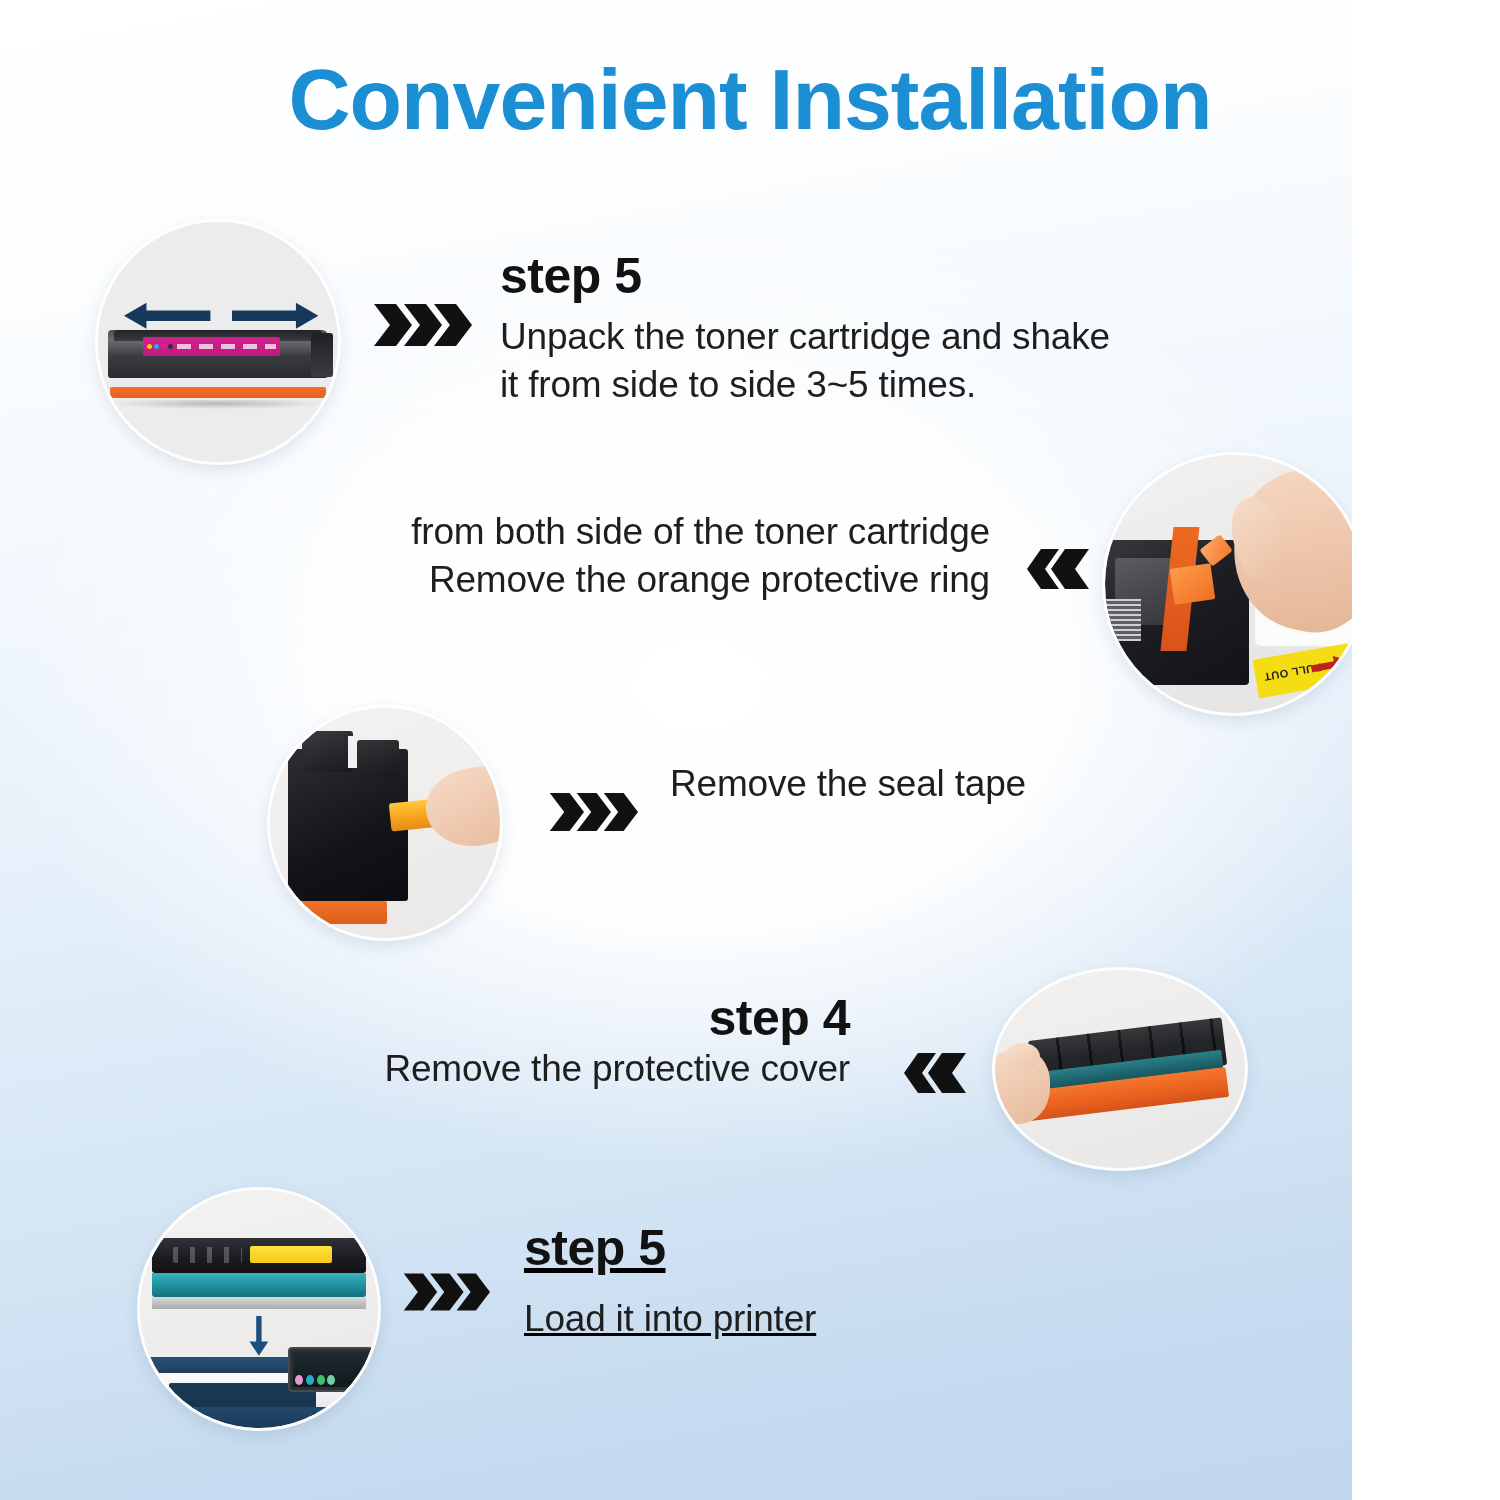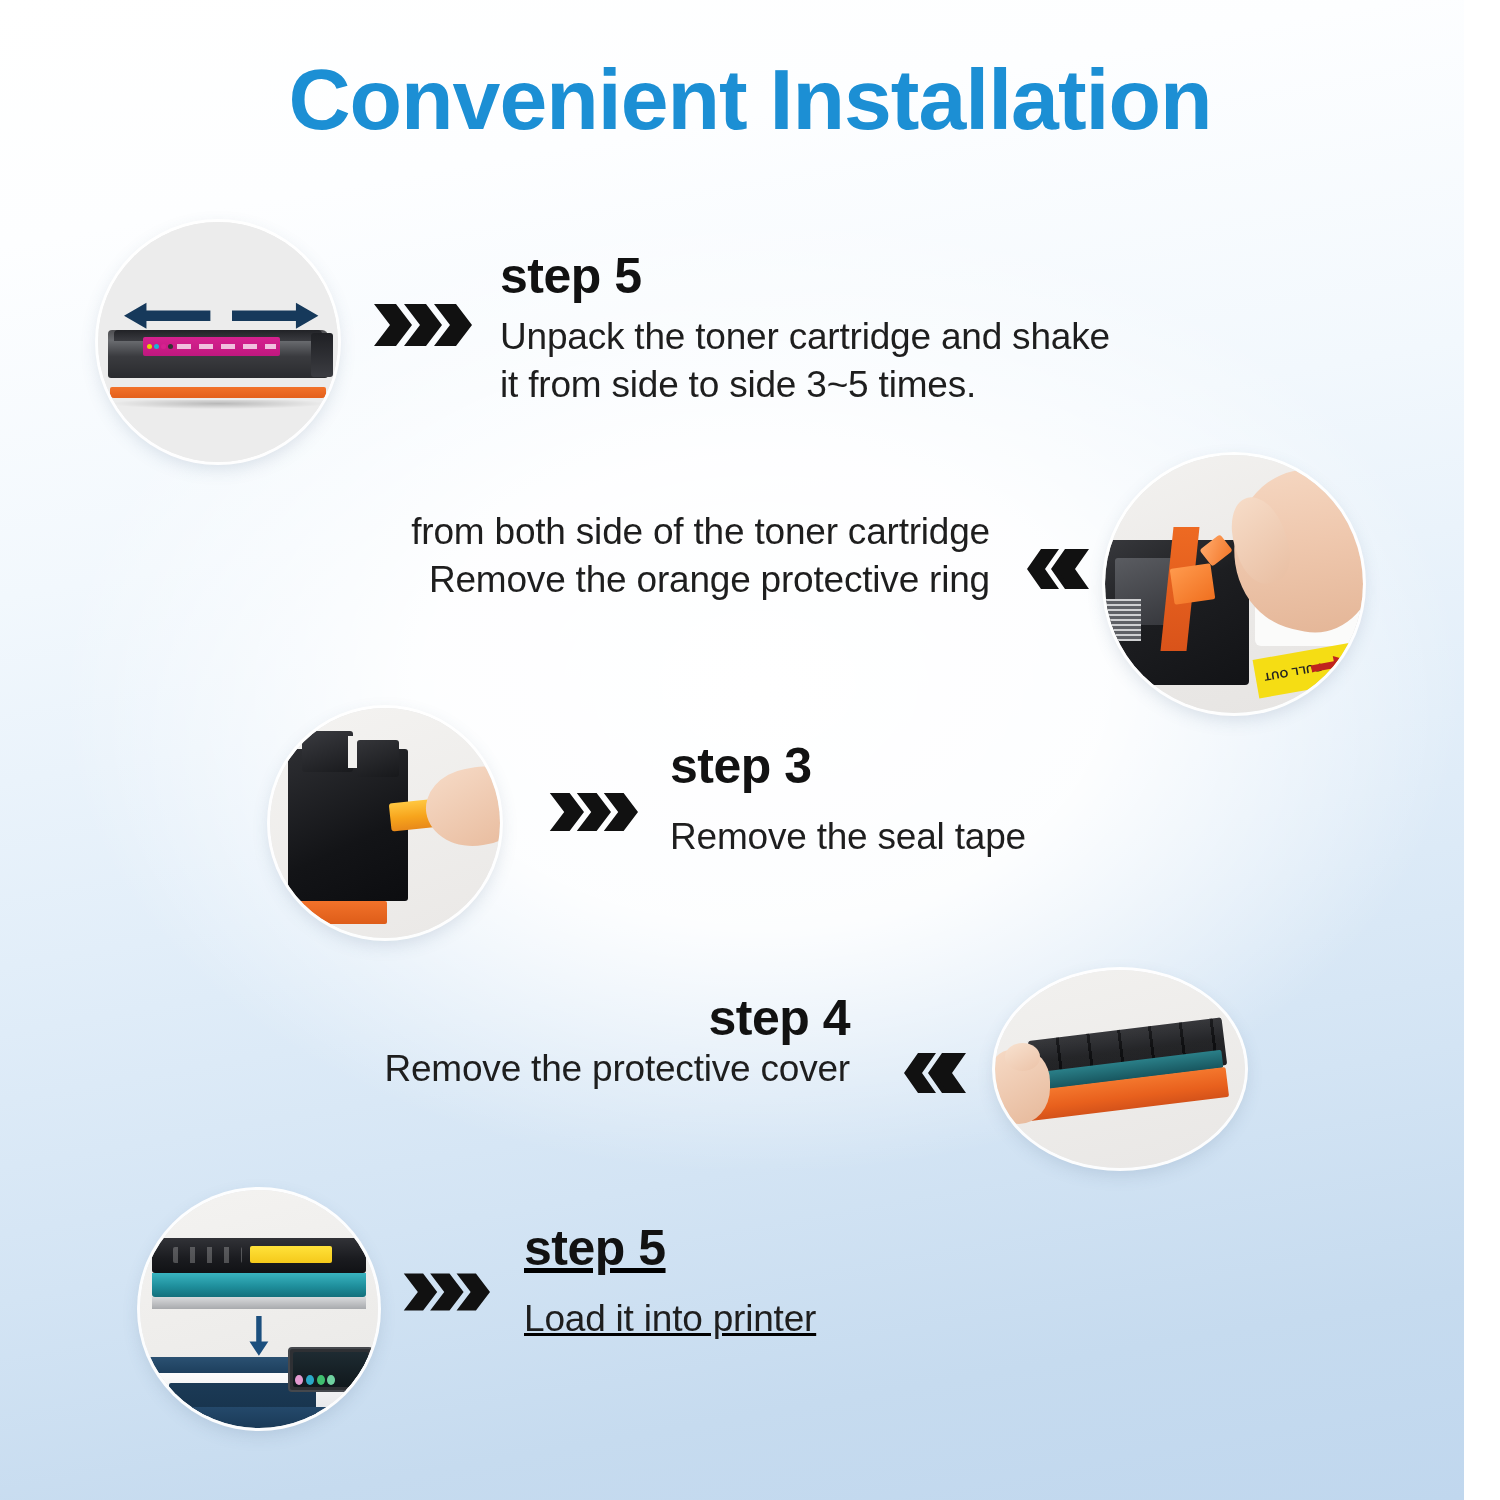--- a/index.html
+++ b/index.html
@@ -5,21 +5,21 @@
 <style>
   html,body{margin:0;padding:0;}
   body{
     width:1500px;height:1500px;
     font-family:"Liberation Sans","DejaVu Sans",sans-serif;
     background:#ffffff;
     overflow:hidden;
   }
   .page{
     position:relative;
-    width:1464px;height:1500px;
+    width:1352px;height:1500px;
     background:
       radial-gradient(ellipse 900px 620px at 52% 46%, rgba(255,255,255,1) 0%, rgba(255,255,255,0.92) 38%, rgba(255,255,255,0.0) 78%),
       linear-gradient(170deg,#ffffff 0%,#fdfeff 14%,#f2f8fd 34%,#e2eef9 55%,#d3e4f4 74%,#c6dbef 88%,#c0d7ee 100%);
     overflow:hidden;
   }
 
   
   .title{
     position:absolute;top:52px;left:0;width:1500px;
     text-align:center;
@@ -398,21 +398,20 @@
 
   <div class="chev" style="left:548px;top:790px;">
     <svg width="90" height="44" viewBox="0 0 100 46">
       <path d="M2 2 L24 2 L40 23 L24 44 L2 44 L18 23 Z" fill="#111111"></path>
       <path d="M32 2 L54 2 L70 23 L54 44 L32 44 L48 23 Z" fill="#111111"></path>
       <path d="M62 2 L84 2 L100 23 L84 44 L62 44 L78 23 Z" fill="#111111"></path>
     </svg>
   </div>
 
   <div class="txt left-align" style="left:670px;top:740px;width:640px;">
-    <div class="step-label">step 3</div>
     <div class="step-desc" style="margin-top:20px;">
       <div>Remove the seal tape</div>
     </div>
   </div>
 
   <div class="circle s4" style="left:995px;top:970px;width:250px;height:198px;border-radius:50%;">
     <div class="circle-inner">
       <div class="s4-bg"></div>
       <div class="drum">
           <div class="drumribs"></div>

